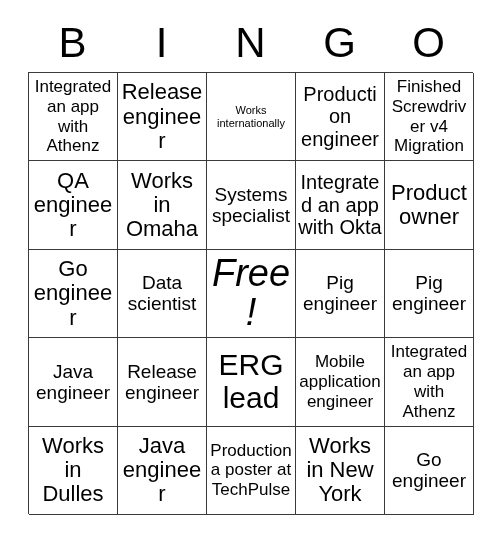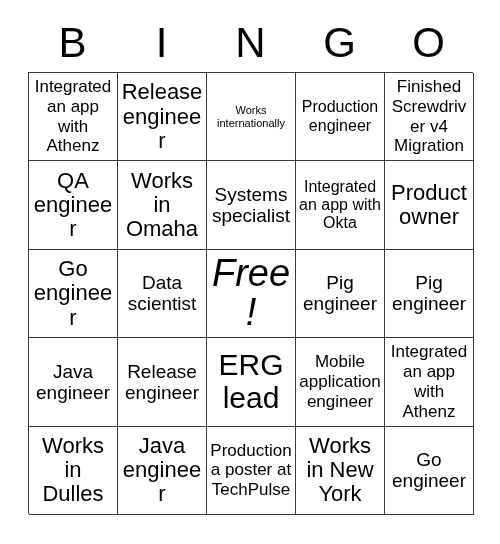--- a/index.html
+++ b/index.html
@@ -77,21 +77,21 @@
     width: 100%;
     line-height: 1.12;
     color: #000000;
     word-wrap: break-word;
     font-family: "Liberation Sans", sans-serif;
   }
 
   
   .sz-xs  .cell-text { font-size: 11px;  line-height: 1.18; }
   .sz-s   .cell-text { font-size: 17px; line-height: 1.16; }
-  .sz-m   .cell-text { font-size: 16px;  line-height: 1.14; }
+  .sz-m   .cell-text { font-size: 20px;  line-height: 1.14; }
   .sz-l   .cell-text { font-size: 19px;  line-height: 1.12; }
   .sz-xl  .cell-text { font-size: 22px;  line-height: 1.1; }
   .sz-xxl .cell-text { font-size: 30px;  line-height: 1.08; }
   .sz-free .cell-text { font-size: 38px; line-height: 1.05; font-style: italic; }
 </style>
 </head>
 <body>
 
 <div id="bingo-card">
 

